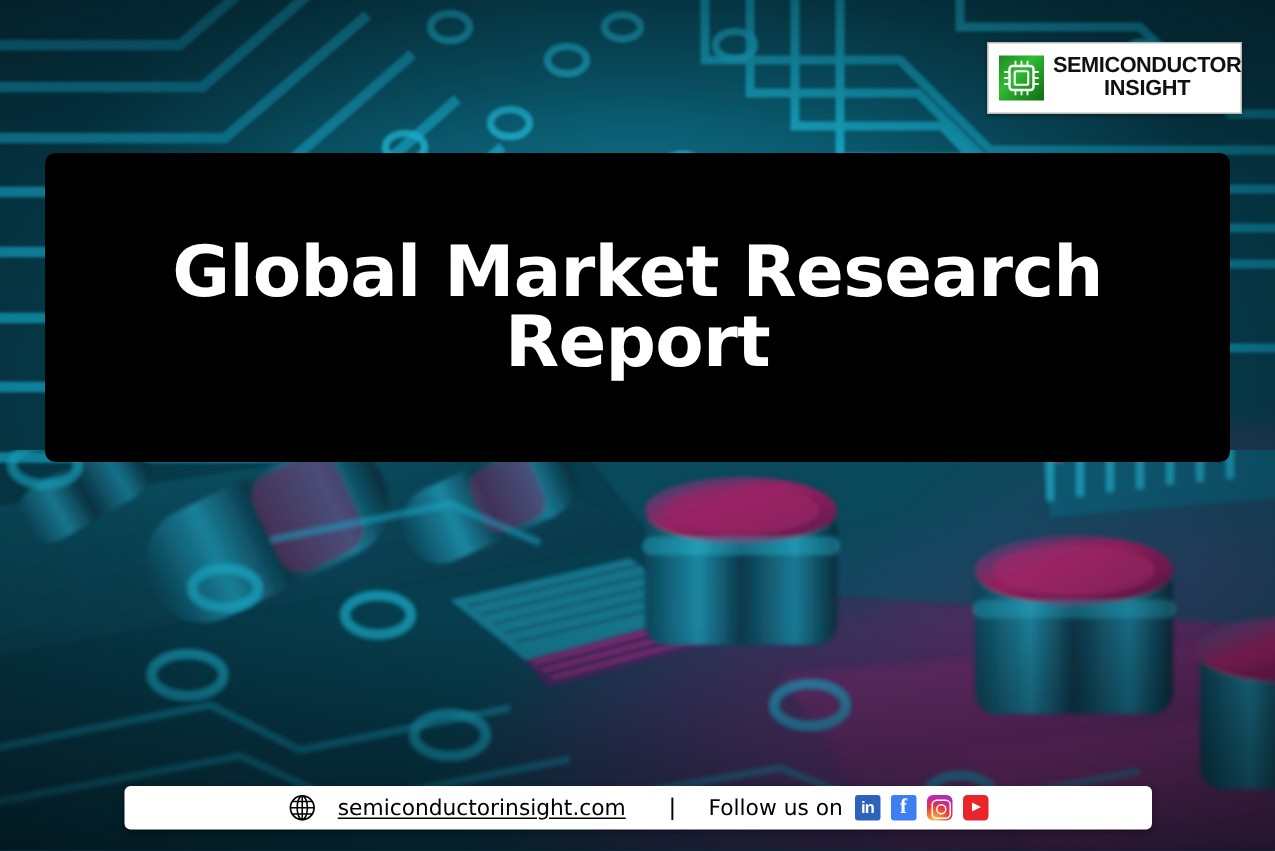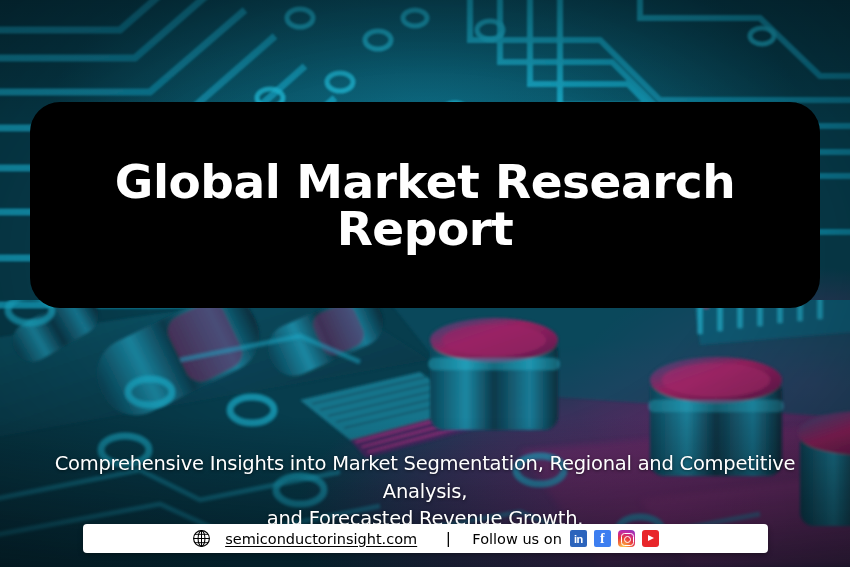--- a/index.html
+++ b/index.html
@@ -43,21 +43,21 @@
   }
   .logo-chip{ width:30px; height:30px; flex:0 0 30px; position:relative;
      background:linear-gradient(135deg,#1f8a22 0%,#2fbb33 40%,#0f6b12 100%); }
   .logo-text{ line-height:1.02; }
   .logo-l1{ font-size:14.5px; font-weight:bold; letter-spacing:-.3px; color:#111; white-space:nowrap; }
   .logo-l2{ font-size:14.5px; font-weight:bold; letter-spacing:-.2px; color:#111; text-align:center; }
 
   
   .title-card{
     position:absolute; left:30px; top:102px; width:790px; height:206px;
-    background:#000; border-radius:30px;
+    background:#000; border-radius:7px;
     display:flex; flex-direction:column; align-items:center; justify-content:center;
   }
   .title-main{
     font-family:"DejaVu Sans", sans-serif;
     font-size:47px; font-weight:bold; color:#fff;
     letter-spacing:-0.5px; line-height:1;
     text-align:center;
   }
   .title-sub{
     font-family:"DejaVu Sans", sans-serif;
@@ -289,29 +289,43 @@
       <path d="M-10,236 L160,204 L230,236 L380,206"></path>
       <path d="M360,240 L520,212 L600,244 L760,214"></path>
       <path d="M180,60 L300,36 L360,62"></path>
     </g>
   </svg>
 
   <div class="dof-top"></div>
   <div class="dof-bottom"></div>
   <div class="vignette"></div>
 
+  <div class="logo-box">
+    <div class="logo-chip">
+      <svg viewBox="0 0 30 30" width="30" height="30">
+        <rect x="7" y="7" width="16" height="16" rx="2" fill="none" stroke="#ffffff" stroke-width="1.6"></rect>
+        <rect x="10.5" y="10.5" width="9" height="9" rx="1" fill="none" stroke="#ffffff" stroke-width="1.4"></rect>
+        <g stroke="#ffffff" stroke-width="1.2">
+          <path d="M11,7 L11,3.5 M15,7 L15,3.5 M19,7 L19,3.5"></path>
+          <path d="M11,23 L11,26.5 M15,23 L15,26.5 M19,23 L19,26.5"></path>
+          <path d="M7,11 L3.5,11 M7,15 L3.5,15 M7,19 L3.5,19"></path>
+          <path d="M23,11 L26.5,11 M23,15 L26.5,15 M23,19 L26.5,19"></path>
+        </g>
+      </svg>
+    </div>
+    <div class="logo-text">
+      <div class="logo-l1">SEMICONDUCTOR</div>
+      <div class="logo-l2">INSIGHT</div>
+    </div>
+  </div>
 
   <div class="title-card">
     <div class="title-main">Global Market Research Report</div>
   </div>
 
-  <div class="desc">
-    <div>Comprehensive Insights into Market Segmentation, Regional and Competitive Analysis,</div>
-    <div>and Forecasted Revenue Growth.</div>
-  </div>
 
   <div class="footer-bar">
     <div class="fb-inner">
       <span class="globe">
         <svg viewBox="0 0 20 20" width="19" height="19">
           <circle cx="10" cy="10" r="8.3" fill="none" stroke="#000" stroke-width="1.2"></circle>
           <ellipse cx="10" cy="10" rx="3.6" ry="8.3" fill="none" stroke="#000" stroke-width="1.1"></ellipse>
           <path d="M1.7,10 L18.3,10" stroke="#000" stroke-width="1.1"></path>
           <path d="M3.1,5.6 L16.9,5.6 M3.1,14.4 L16.9,14.4" stroke="#000" stroke-width="1"></path>
           <path d="M10,1.7 L10,18.3" stroke="#000" stroke-width="1.1"></path>

